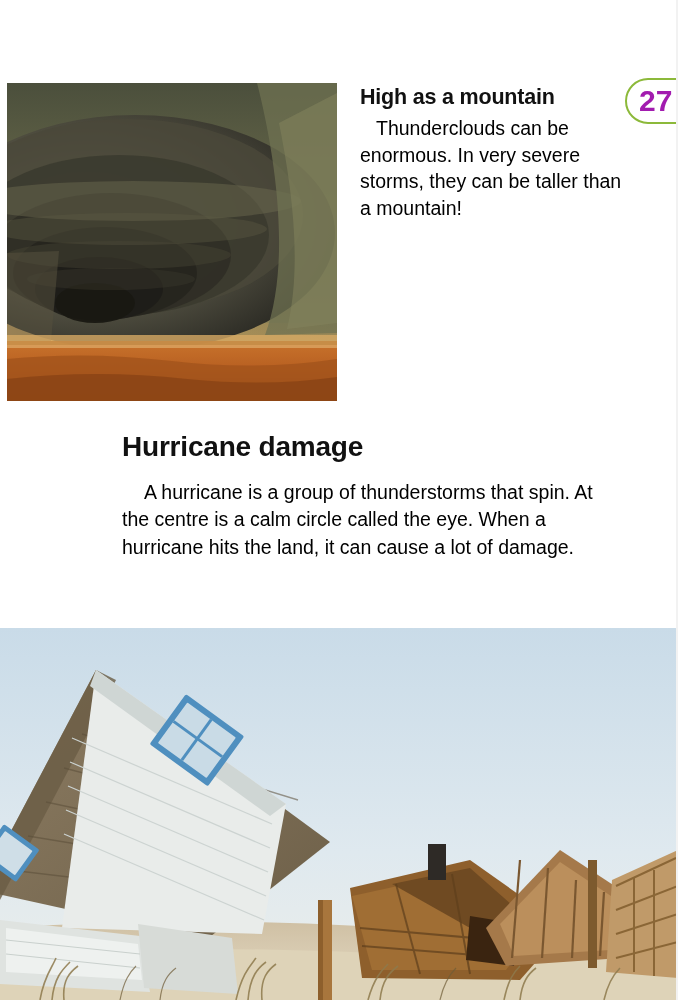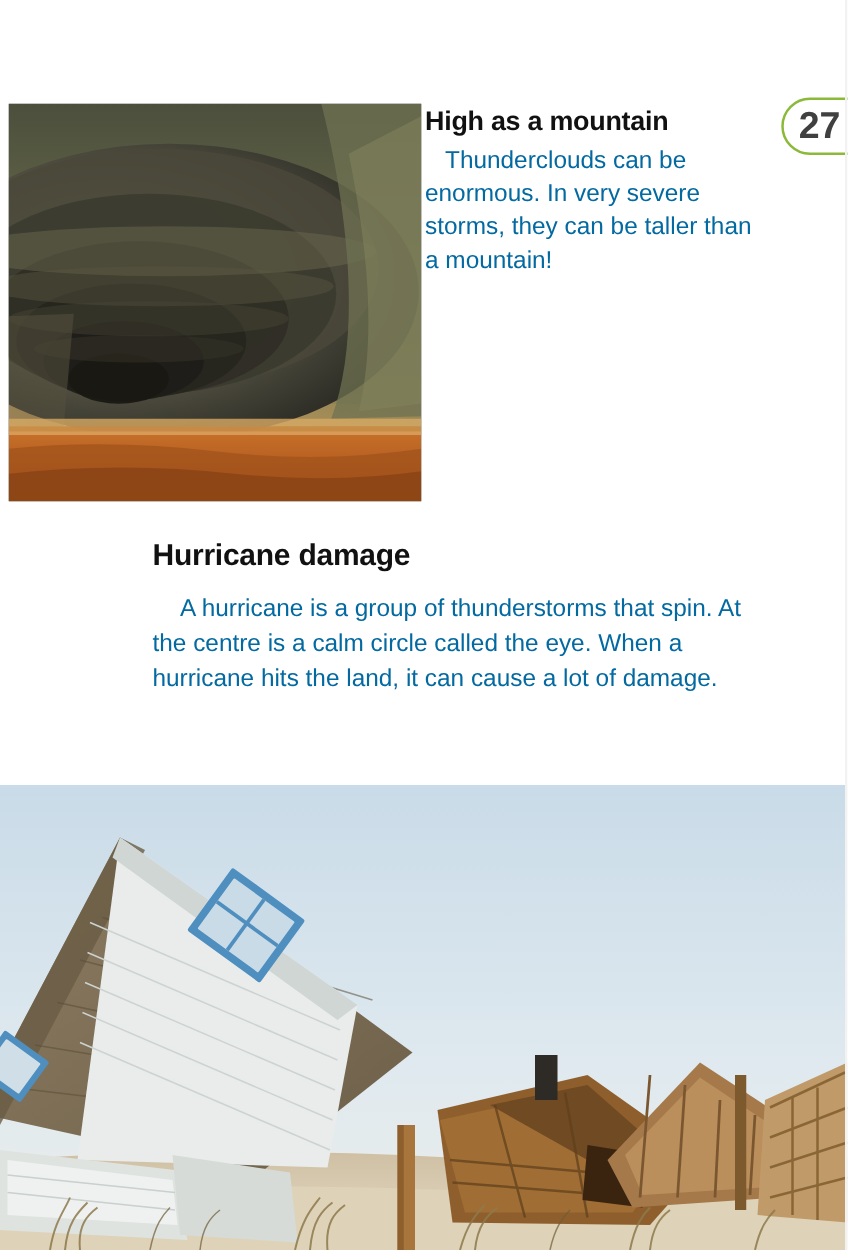--- a/index.html
+++ b/index.html
@@ -34,68 +34,68 @@
     border: 2px solid #8cb93a;
     box-sizing: border-box;
     display: flex;
     align-items: center;
     justify-content: flex-start;
     padding-left: 12px;
   }
   .page-number span {
     font-size: 30px;
     font-weight: bold;
-    color: #404040;
+    color: #a21caf;
     letter-spacing: 0px;
   }
 
   
   .storm-photo {
     position: absolute;
     left: 7px;
     top: 83px;
     width: 330px;
     height: 318px;
     overflow: hidden;
     background: #1c1c16;
   }
   .storm-photo svg { display: block; }
 
   
   .top-text {
     position: absolute;
-    left: 340px;
+    left: 360px;
     top: 86px;
     width: 270px;
   }
   .heading {
     font-size: 21.5px;
     font-weight: bold;
     color: #111111;
     letter-spacing: -0.2px;
     line-height: 1.1;
     margin: 0 0 5px 0;
   }
   .body-text {
     font-size: 19.5px;
     line-height: 1.38;
-    color: #0369a1;
+    color: #000000;
     margin: 0;
     text-indent: 16px;
   }
 
   
   .mid-section {
     position: absolute;
     left: 122px;
     top: 432px;
     width: 500px;
   }
   .mid-section .heading {
-    font-size: 24px;
+    font-size: 28px;
     margin-bottom: 7px;
   }
   .mid-section .body-text {
     font-size: 19.5px;
     line-height: 1.42;
     text-indent: 22px;
     margin-top: 16px;
   }
 
   

